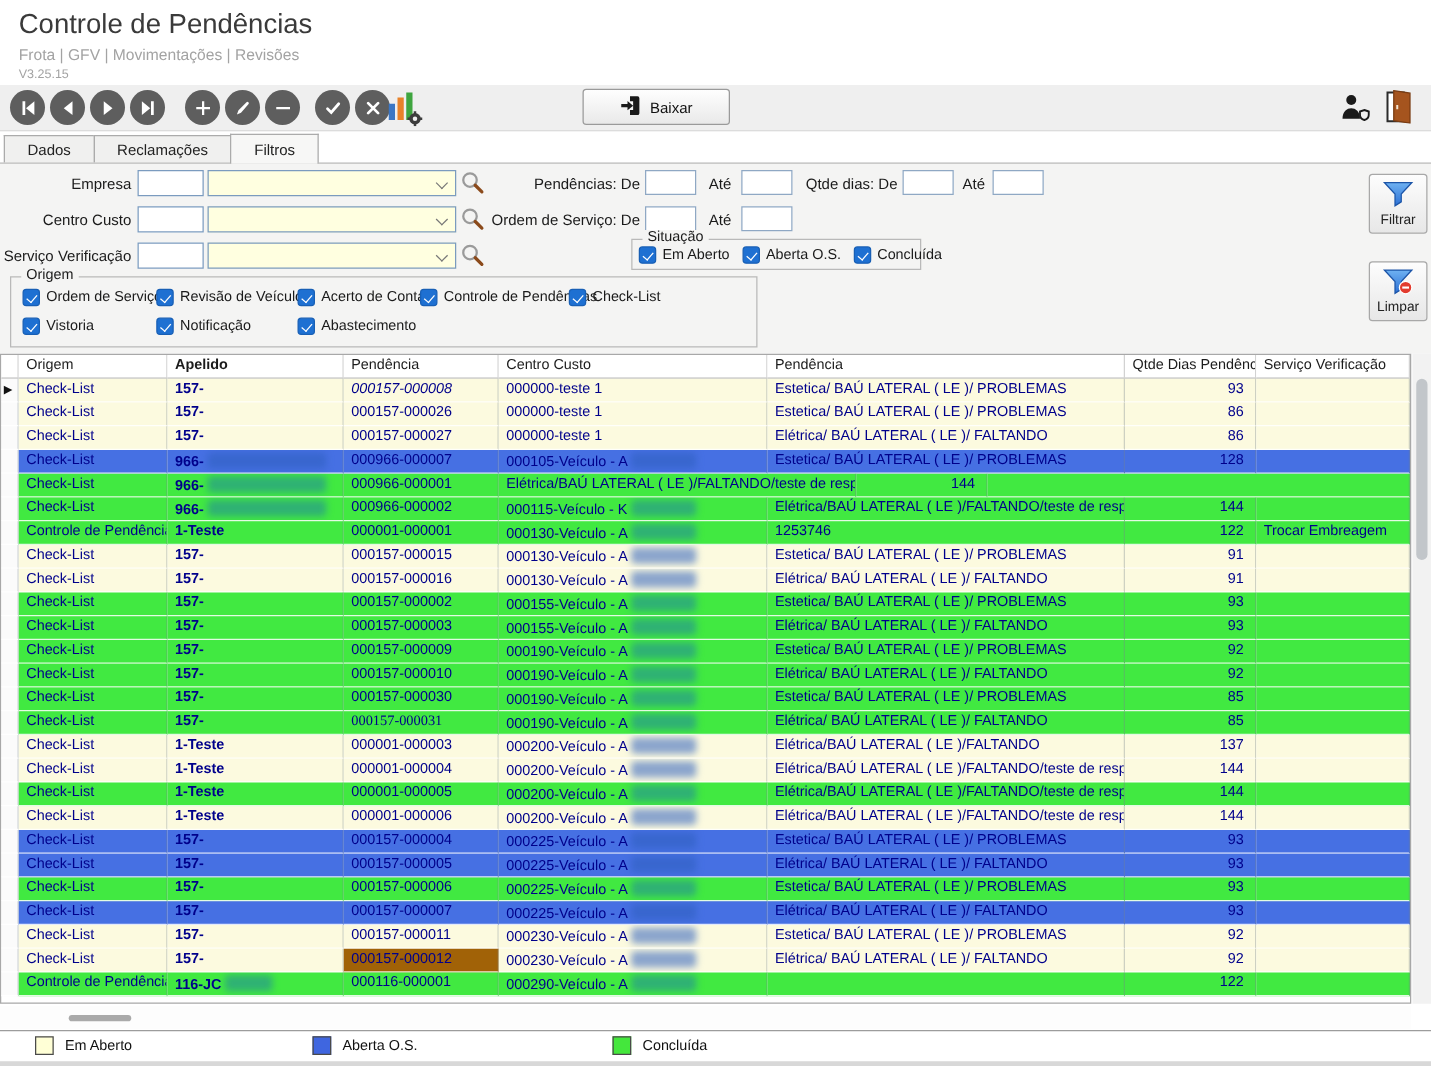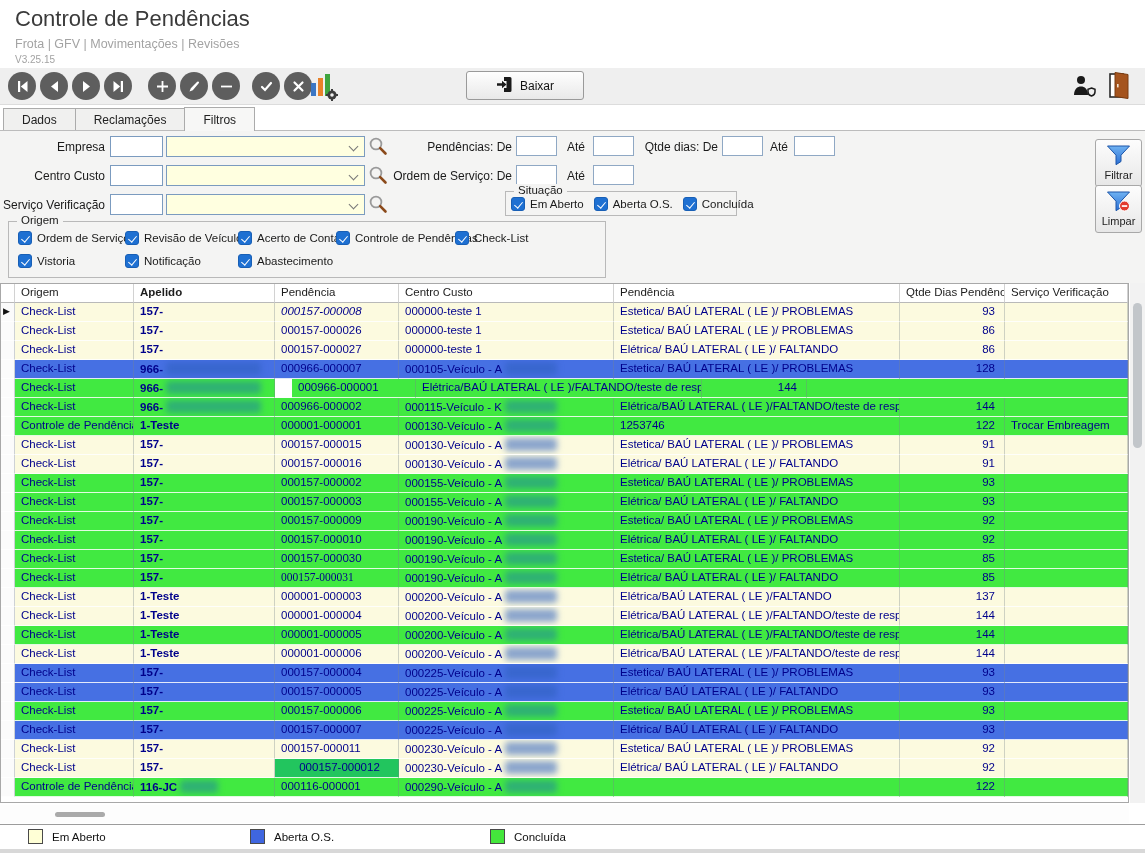--- a/index.html
+++ b/index.html
@@ -305,21 +305,21 @@
             <linearGradient id="fg" x1="0" y1="0" x2="0" y2="1">
               <stop offset="0" stop-color="#6fb2f2"></stop>
               <stop offset="1" stop-color="#2b6fd4"></stop>
             </linearGradient>
           </defs>
       <path d="M1.5 1 h22 l-8.5 9.2 v6.3 l-5 3.2 v-9.5 Z" fill="url(#fg)" stroke="#1c55a8" stroke-width="1"></path>
         </svg>
     </span>
     <span>Filtrar</span>
   </div>
-  <div class="side-btn" style="top:54px">
+  <div class="side-btn" style="top:78px">
     <span>
       <svg width="25" height="21" viewBox="0 0 25 21">
           <defs>
             <linearGradient id="fg2" x1="0" y1="0" x2="0" y2="1">
               <stop offset="0" stop-color="#6fb2f2"></stop>
               <stop offset="1" stop-color="#2b6fd4"></stop>
             </linearGradient>
           </defs>
       <path d="M1.5 1 h22 l-8.5 9.2 v6.3 l-5 3.2 v-9.5 Z" fill="url(#fg2)" stroke="#1c55a8" stroke-width="1"></path>
       <circle cx="18.5" cy="15" r="5" fill="#e23b2e" stroke="#fff" stroke-width="1"></circle>
@@ -379,21 +379,21 @@
         <div class="gcell c3" style="background: rgb(70, 112, 227);">000966-000007</div>
         <div class="gcell c4" style="background: rgb(70, 112, 227);">000105-Veículo - A<span class="redacted" style="width: 52px;"></span></div>
         <div class="gcell c5" style="background: rgb(70, 112, 227);">Estetica/ BAÚ LATERAL ( LE )/ PROBLEMAS</div>
         <div class="gcell c6" style="background: rgb(70, 112, 227);">128</div>
         <div class="gcell c7" style="background: rgb(70, 112, 227);"></div>
       </div>
       <div class="grow st-concluida">
         <div class="gcell c0"></div>
         <div class="gcell c1" style="background: rgb(65, 233, 65);">Check-List</div>
         <div class="gcell c2" style="background: rgb(65, 233, 65);">966-<span class="redacted" style="width: 95px;"></span></div>
-        <div class="gcell c3" style="background: rgb(65, 233, 65); margin-left: 17px;">000966-000001</div>
+        <div class="gcell c3" style="background: rgb(65, 233, 65);">000966-000001</div>
         <div class="gcell c5" style="background: rgb(65, 233, 65);">Elétrica/BAÚ LATERAL ( LE )/FALTANDO/teste de respos</div>
         <div class="gcell c6" style="background: rgb(65, 233, 65);">144</div>
         <div class="gcell c7" style="background: rgb(65, 233, 65);"></div>
       </div>
       <div class="grow st-concluida">
         <div class="gcell c0"></div>
         <div class="gcell c1" style="background: rgb(65, 233, 65);">Check-List</div>
         <div class="gcell c2" style="background: rgb(65, 233, 65);">966-<span class="redacted" style="width: 95px;"></span></div>
         <div class="gcell c3" style="background: rgb(65, 233, 65);">000966-000002</div>
         <div class="gcell c4" style="background: rgb(65, 233, 65);">000115-Veículo - K<span class="redacted" style="width: 52px;"></span></div>
@@ -578,21 +578,21 @@
         <div class="gcell c3" style="background: rgb(252, 250, 223);">000157-000011</div>
         <div class="gcell c4" style="background: rgb(252, 250, 223);">000230-Veículo - A<span class="redacted" style="width: 52px;"></span></div>
         <div class="gcell c5" style="background: rgb(252, 250, 223);">Estetica/ BAÚ LATERAL ( LE )/ PROBLEMAS</div>
         <div class="gcell c6" style="background: rgb(252, 250, 223);">92</div>
         <div class="gcell c7" style="background: rgb(252, 250, 223);"></div>
       </div>
       <div class="grow st-em_aberto">
         <div class="gcell c0"></div>
         <div class="gcell c1" style="background: rgb(252, 250, 223);">Check-List</div>
         <div class="gcell c2" style="background: rgb(252, 250, 223);">157-</div>
-        <div class="gcell c3" style="background: #22c55e; text-align: center;">000157-000012</div>
+        <div class="gcell c3" style="background: #a16207;">000157-000012</div>
         <div class="gcell c4" style="background: rgb(252, 250, 223);">000230-Veículo - A<span class="redacted" style="width: 52px;"></span></div>
         <div class="gcell c5" style="background: rgb(252, 250, 223);">Elétrica/ BAÚ LATERAL ( LE )/ FALTANDO</div>
         <div class="gcell c6" style="background: rgb(252, 250, 223);">92</div>
         <div class="gcell c7" style="background: rgb(252, 250, 223);"></div>
       </div>
       <div class="grow st-concluida">
         <div class="gcell c0"></div>
         <div class="gcell c1" style="background: rgb(65, 233, 65);">Controle de Pendência</div>
         <div class="gcell c2" style="background: rgb(65, 233, 65);">116-JC<span class="redacted" style="width: 38px;"></span></div>
         <div class="gcell c3" style="background: rgb(65, 233, 65);">000116-000001</div>

